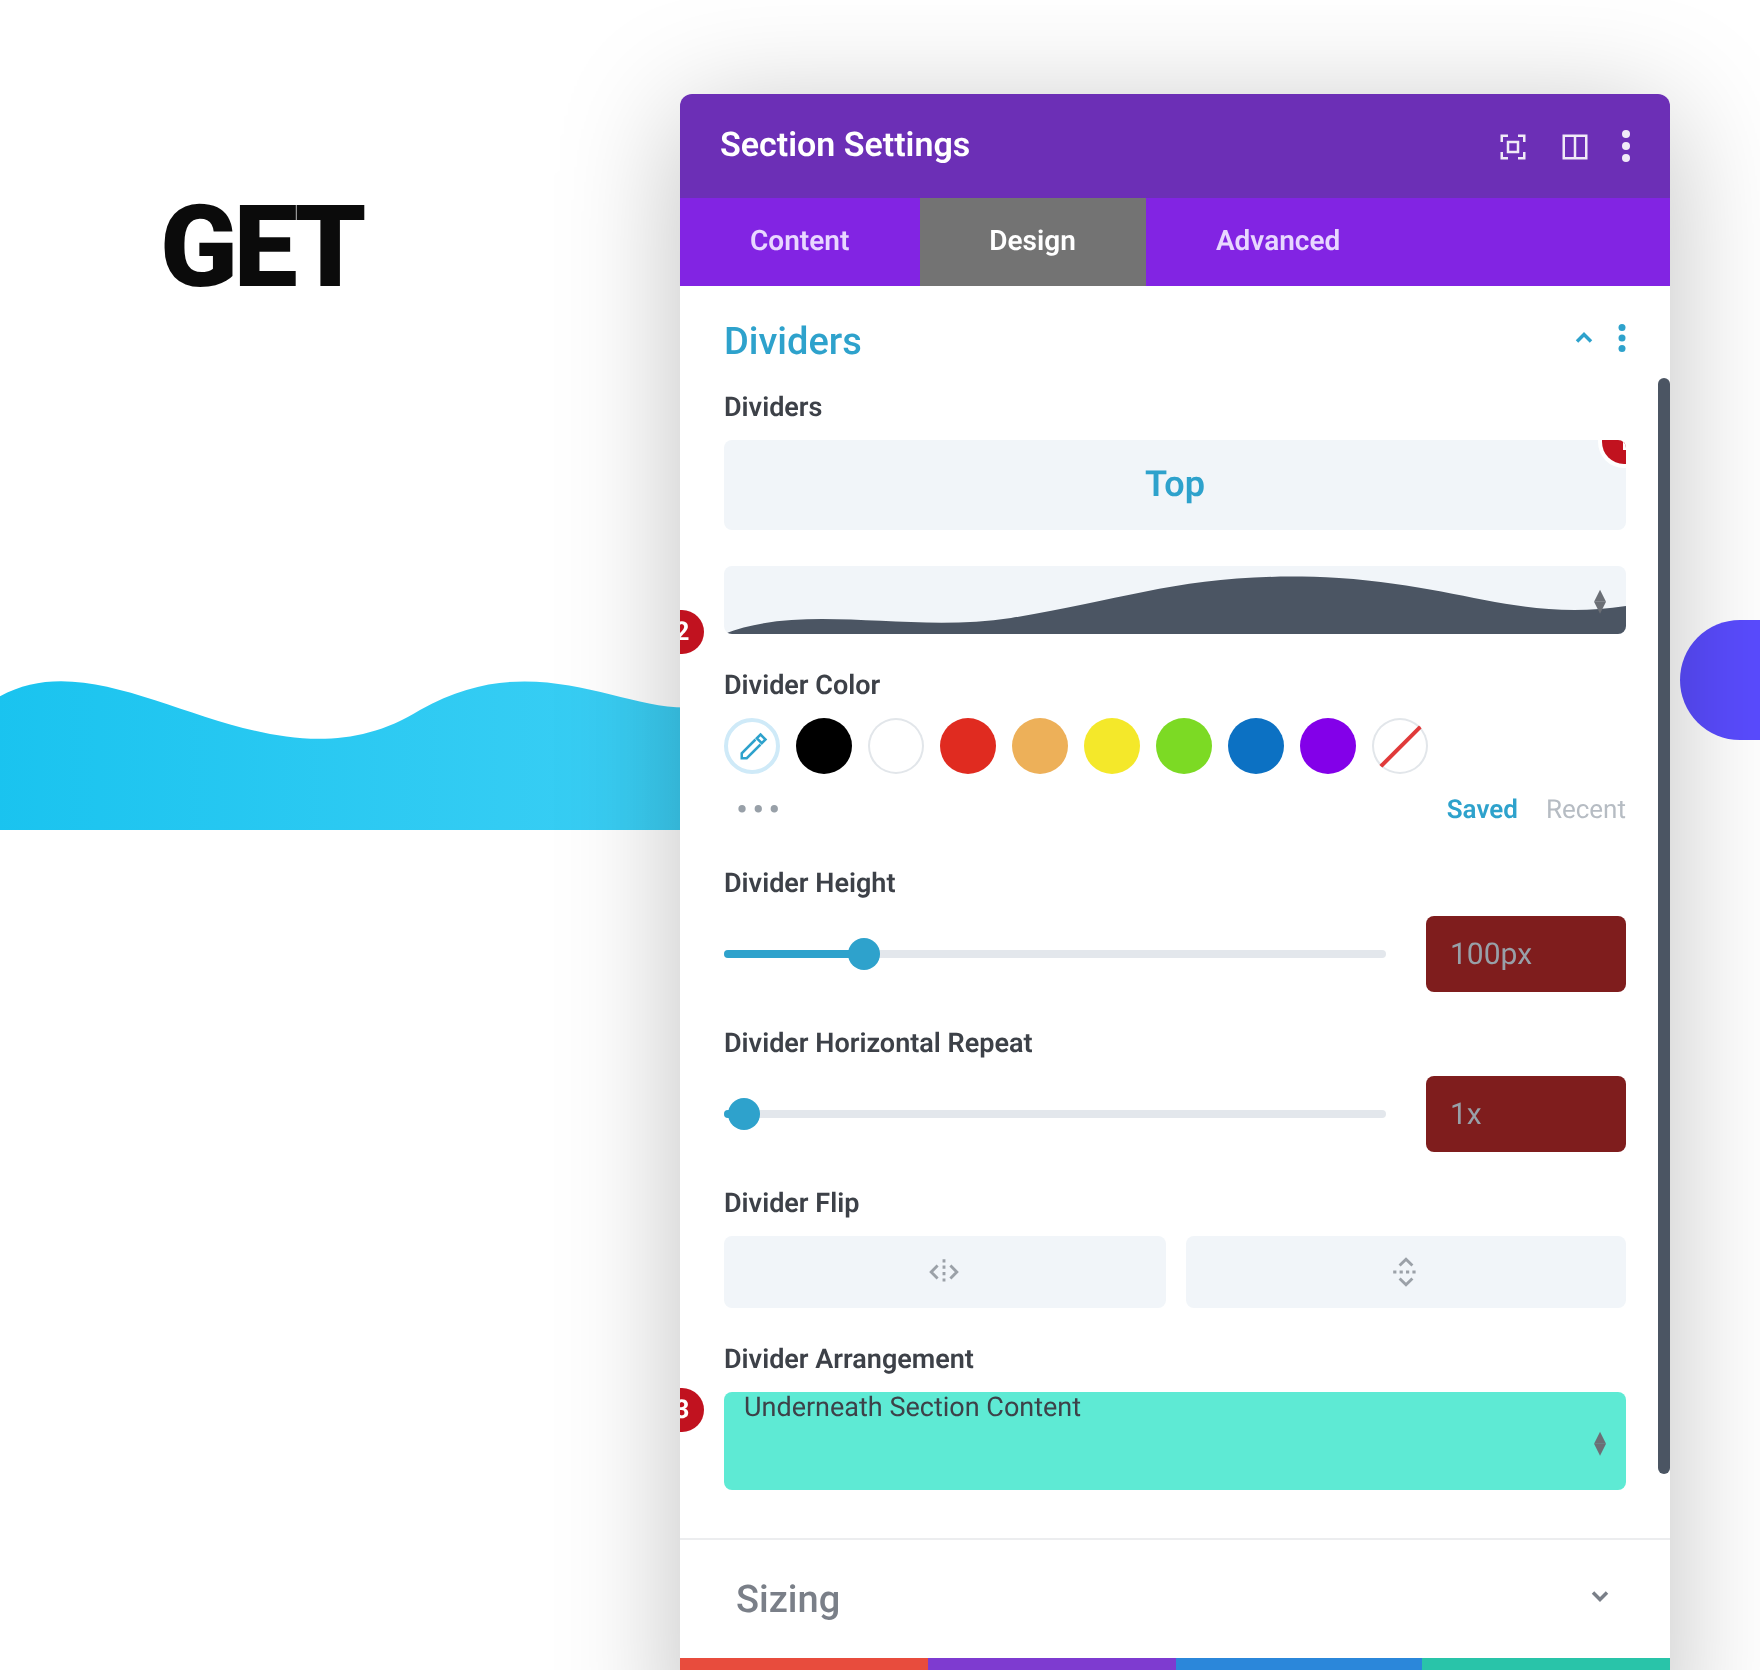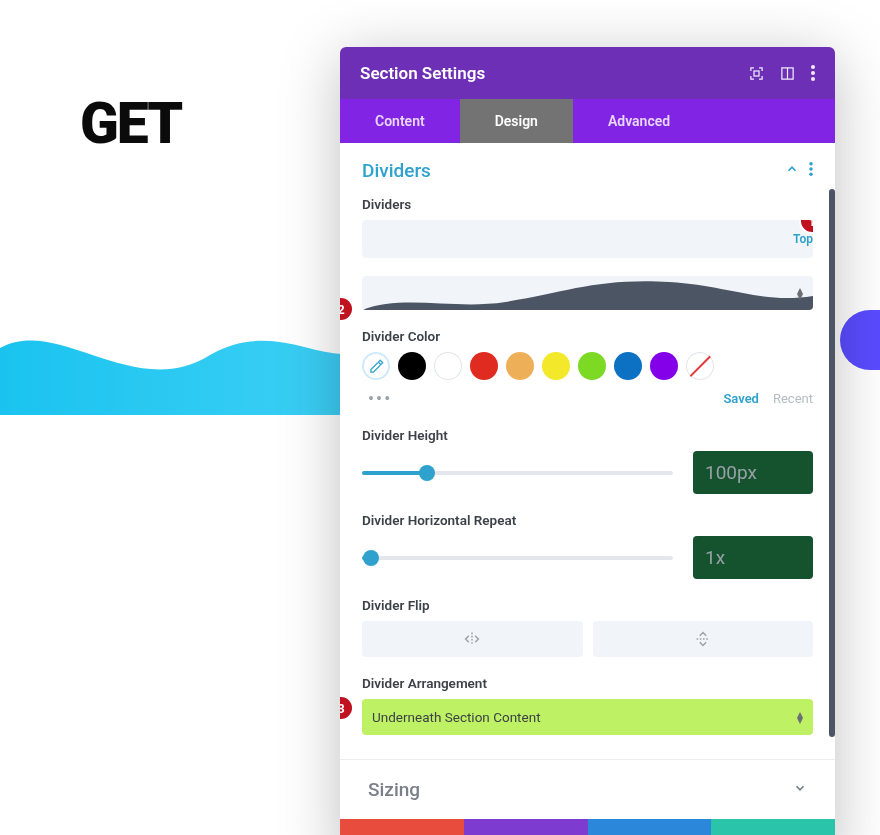--- a/index.html
+++ b/index.html
@@ -25,25 +25,25 @@
 
   .section-head { display:flex; align-items:center; justify-content:space-between; padding: 16px 22px 14px 22px; }
   .section-head h3 { font-size: 19px; font-weight: 500; color: #2ea2cc; }
   .section-head .head-icons { display:flex; gap:10px; align-items:center; color:#2ea2cc; }
   .section-head.collapsed h3 { color:#7a7f88; }
   .section-head.collapsed .head-icons { color:#7a7f88; }
 
   .field-group { padding: 0 22px 18px 22px; }
   .label { font-size: 13.5px; font-weight: 600; color: #3d4148; margin-bottom: 8px; }
   .seg { display:flex; border-radius:4px; overflow:hidden; }
-  .seg-btn { flex:1; text-align:right; padding:12px 0; font-size:12px; font-weight:600; cursor:pointer; }
+  .seg-btn { flex:1; text-align:center; padding:12px 0; font-size:18px; font-weight:600; cursor:pointer; }
   .seg-btn.inactive { background:#f1f5f9; color:#2ea2cc; }
   .seg-btn.active { background:#fff; color:#2ea2cc; box-shadow: 0 0 0 1px #e7ebef inset; }
 
-  .select-box { position:relative; background:#bef264; border-radius:4px; height:36px; display:flex; align-items:center; padding:0 30px 0 10px; font-size:13.5px; color:#3d4148; cursor:pointer; }
+  .select-box { position:relative; background:#5eead4; border-radius:4px; height:49px; display:flex; padding:0 30px 0 10px; font-size:13.5px; color:#3d4148; cursor:pointer; }
   .select-caret { position:absolute; right:10px; top:50%; transform:translateY(-50%); font-size:12px; color:#6b6f76; display:flex; flex-direction:column; line-height:6px; }
 
   .wave-preview { position:relative; background:#f1f5f9; border-radius:4px; height:34px; overflow:hidden; }
   .wave-preview svg { width:100%; height:100%; display:block; }
   .wave-preview .select-caret { right:10px; }
 
   .swatches { display:flex; gap:8px; align-items:center; }
   .swatch { width:28px; height:28px; border-radius:50%; cursor:pointer; }
   .swatch.eyedrop { border:2px solid #cfeaf8; background:#fff; display:flex; align-items:center; justify-content:center; color:#2ea2cc; }
   .swatch.white { box-shadow: inset 0 0 0 1px #e2e6ea; }
@@ -52,21 +52,21 @@
   .swatch-row2 { display:flex; align-items:center; justify-content:space-between; margin-top:8px; }
   .dots { color:#98a0a8; font-size:18px; letter-spacing:2px; padding-left:6px; }
   .saved-recent { display:flex; gap:14px; font-size:13px; }
   .saved-recent .saved { color:#2ea2cc; font-weight:600; }
   .saved-recent .recent { color:#b6bcc3; }
 
   .slider-row { display:flex; align-items:center; gap:20px; }
   .slider-track { flex:1; position:relative; height:4px; background:#e3e7ec; border-radius:2px; margin:12px 0; }
   .slider-fill { position:absolute; left:0; top:0; height:100%; background:#2ea2cc; border-radius:2px; }
   .slider-thumb { position:absolute; top:50%; width:16px; height:16px; background:#2ea2cc; border-radius:50%; transform:translate(-50%,-50%); cursor:pointer; }
-  .slider-value { width:120px; background:#14532d; border-radius:4px; padding:10px 12px; font-size:19px; color:#98a0a8; }
+  .slider-value { width:100px; background:#7f1d1d; border-radius:4px; padding:10px 12px; font-size:15px; color:#98a0a8; }
 
   .flip-row { display:flex; gap:10px; }
   .flip-btn { flex:1; background:#f1f5f9; border-radius:4px; height:36px; display:flex; align-items:center; justify-content:center; color:#9ba1a8; cursor:pointer; }
 
   .annot { position:absolute; width:22px; height:22px; border-radius:50%; background:#c1121f; color:#fff; font-size:13px; font-weight:700; display:flex; align-items:center; justify-content:center; z-index:20; box-shadow:0 0 0 2px #fff; }
 
   .footer-bar { display:flex; height:46px; }
   .footer-btn { flex:1; display:flex; align-items:center; justify-content:center; color:#fff; cursor:pointer; font-size:16px; }
   .fb-red { background:#e84c3d; }
   .fb-purple { background:#7e3bd0; }

